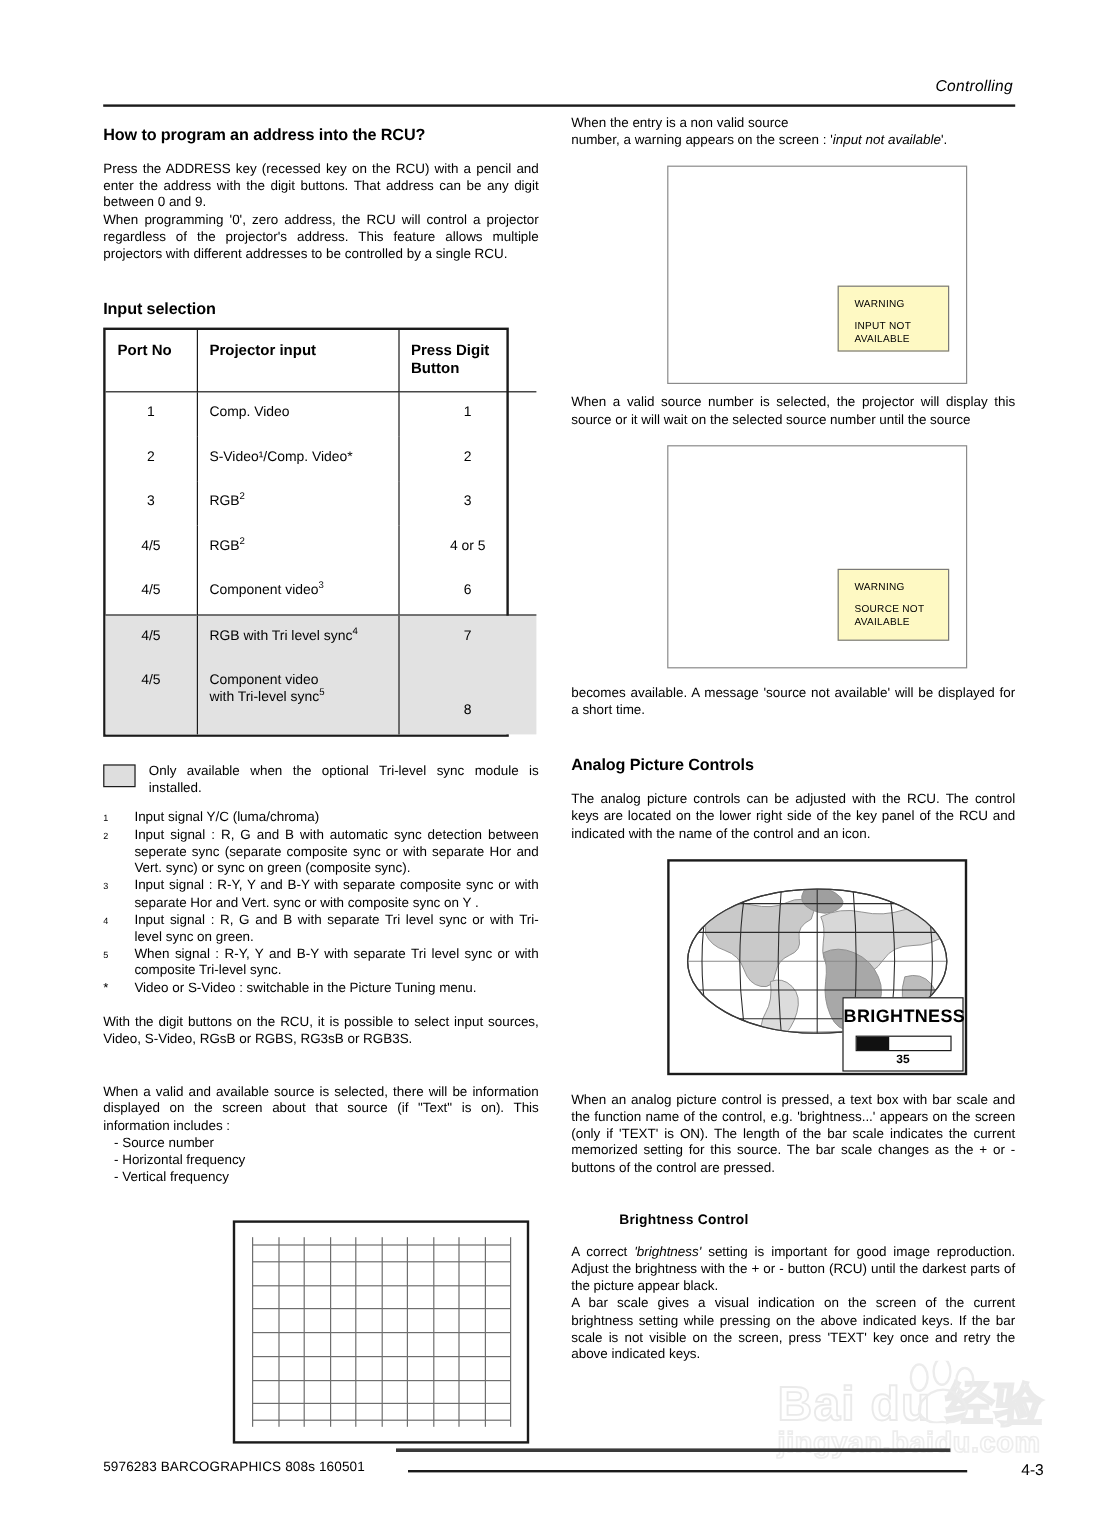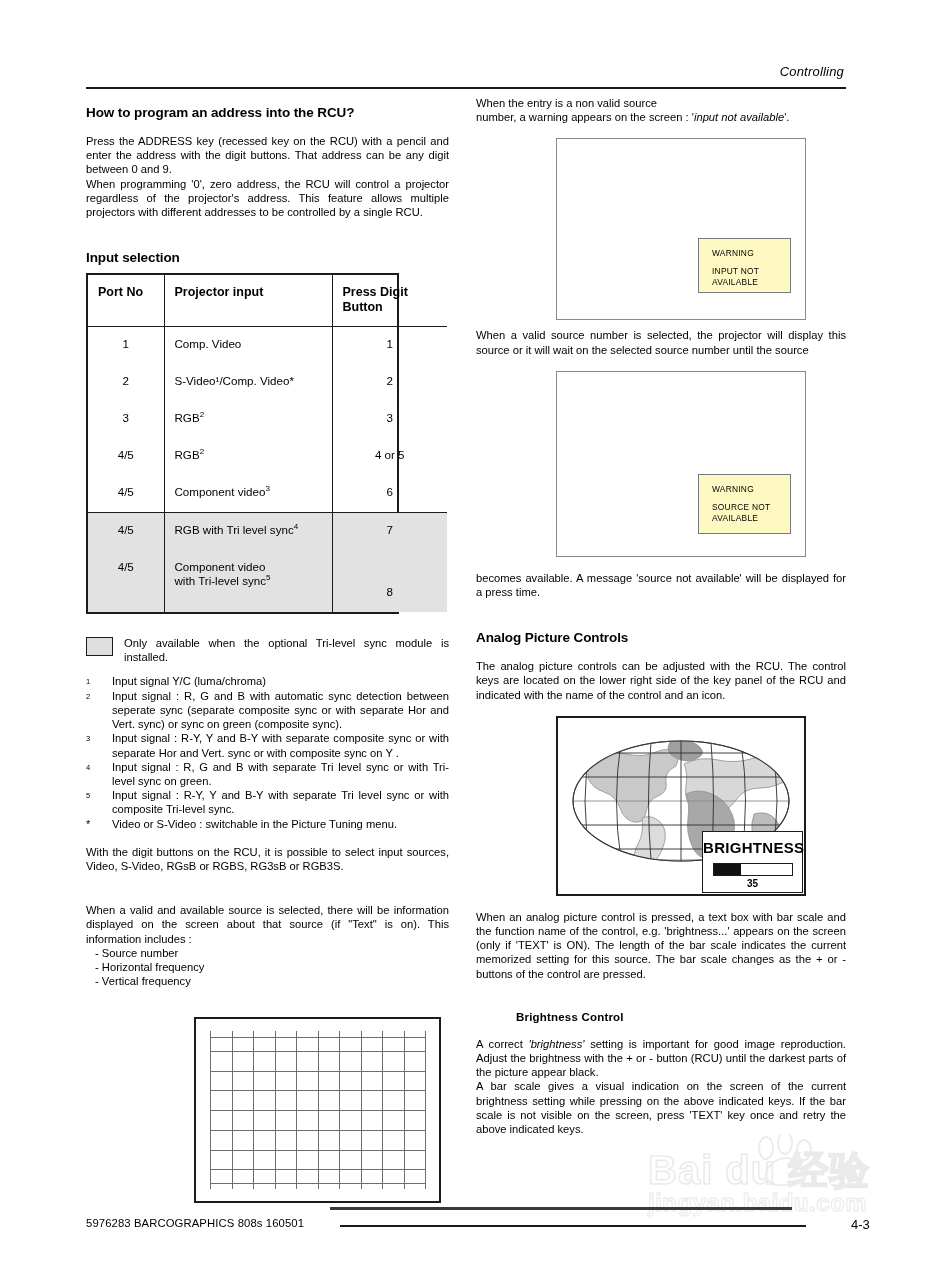--- a/index.html
+++ b/index.html
@@ -74,21 +74,21 @@
     text-align: left;
   }
   .gap-s { height: 8px; }
   .gap-m { height: 14px; }
   .gap-l { height: 22px; }
   .gap-xl { height: 30px; }
 
   
   .tbl-wrap {
     border: 2px solid #1b1b1b;
-    width: 313px;
+    width: 338px;
     box-sizing: border-box;
   }
   table.inputsel {
     border-collapse: collapse;
     width: 100%;
     table-layout: fixed;
   }
   table.inputsel col.c1 { width: 76px; }
   table.inputsel col.c2 { width: 168px; }
   table.inputsel col.c3 { width: 115px; }
@@ -410,21 +410,21 @@
         <li>
           <span class="fn-mark">3</span>
           <span class="fn-body">Input signal : R-Y, Y and B-Y with separate   composite sync or with separate Hor and Vert. sync or with composite sync on Y .</span>
         </li>
         <li>
           <span class="fn-mark">4</span>
           <span class="fn-body">Input signal : R, G and B with separate Tri level sync or with Tri-level sync on green.</span>
         </li>
         <li>
           <span class="fn-mark">5</span>
-          <span class="fn-body">Input signal : R-Y, Y and B-Y with separate Tri level sync or with composite Tri-level sync.</span>
+          <span class="fn-body">When signal : R-Y, Y and B-Y with separate Tri level sync or with composite Tri-level sync.</span>
         </li>
         <li>
           <span class="fn-mark star">*</span>
           <span class="fn-body">Video or S-Video : switchable in the Picture Tuning menu.</span>
         </li>
       </ul>
 
     <div class="gap-m"></div>
     <p class="body">With the digit buttons on the RCU, it is possible to select input sources, Video, S-Video, RGsB or RGBS, RG3sB or RGB3S.</p>
     <div class="gap-xl"></div>
@@ -478,21 +478,21 @@
 
     <div class="screen-fig two">
       <div class="osd-box" style="right:14px; bottom:22px; width:93px; height:60px;">
         <div>WARNING</div>
         <div class="line2">SOURCE NOT</div>
         <div>AVAILABLE</div>
       </div>
     </div>
 
     <div class="gap-m"></div>
-    <p class="body">becomes available.   A message 'source not available' will be displayed for a press time.</p>
+    <p class="body">becomes available.   A message 'source not available' will be displayed for a short time.</p>
 
     <div class="gap-l"></div>
     <h2 class="section">Analog Picture Controls</h2>
     <div class="gap-m"></div>
     <p class="body">The analog picture controls can be adjusted with the RCU.  The control keys are located on the lower right side of the key panel of the RCU and indicated with the name of the control and an icon.</p>
     <div class="gap-m"></div>
 
     <div class="map-fig">
       <svg width="246" height="176" viewBox="0 0 246 176">
         <defs>

